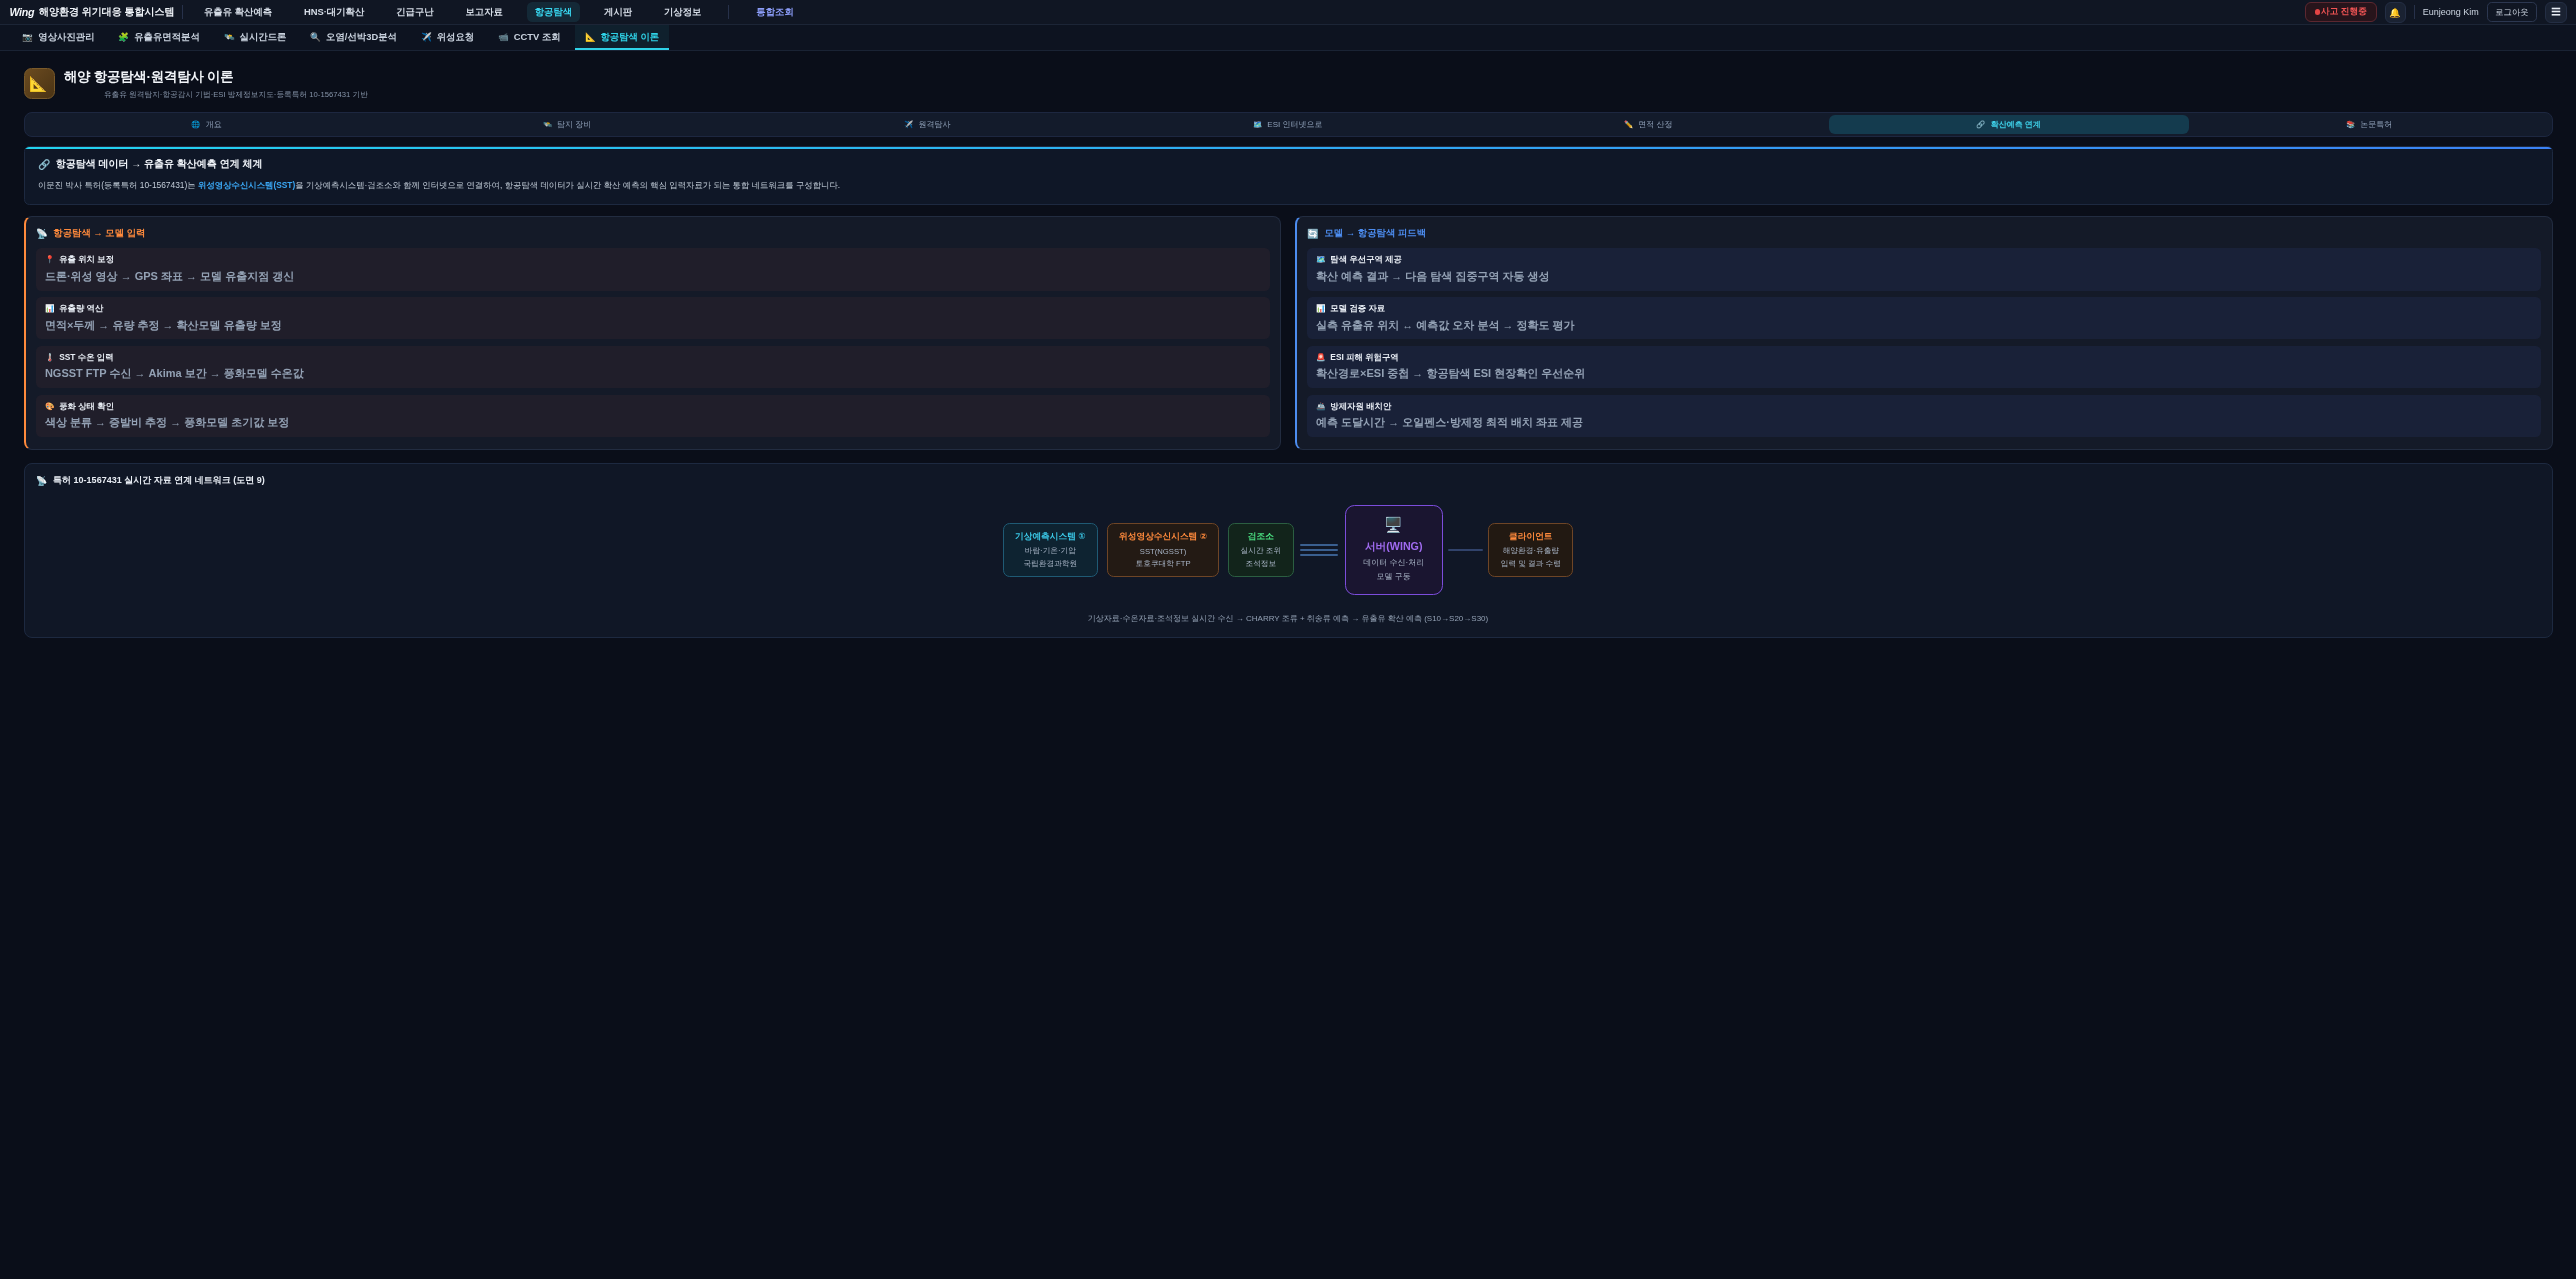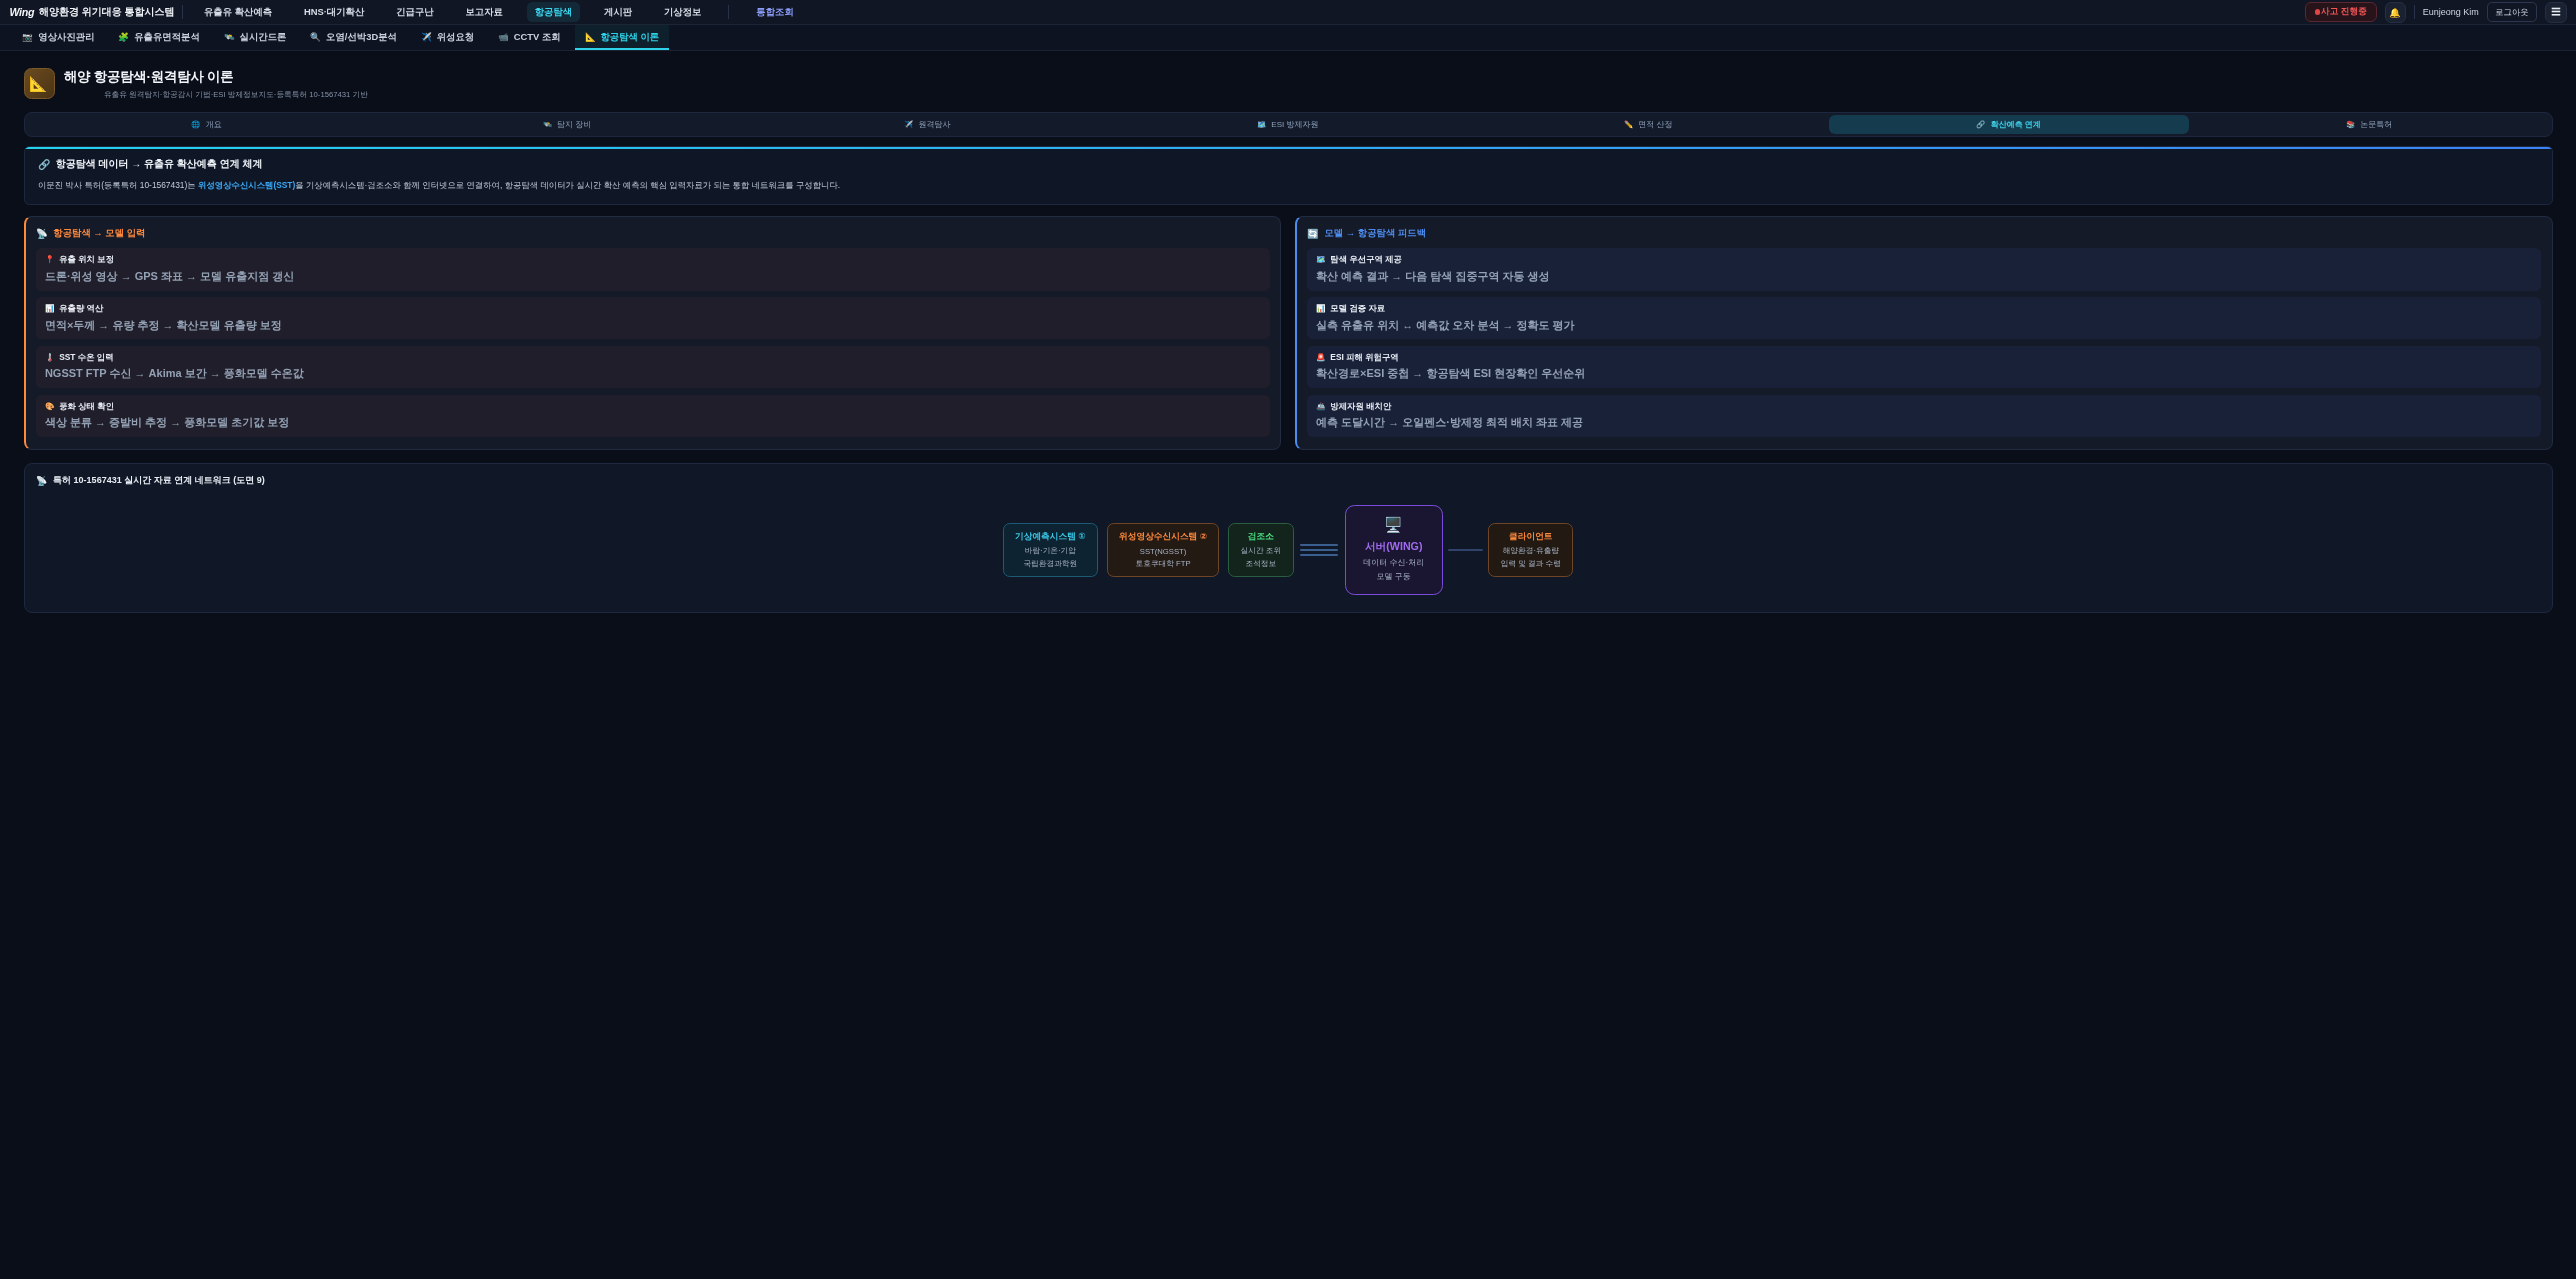--- a/index.html
+++ b/index.html
@@ -221,21 +221,21 @@
     <div class="pill">
       <span class="picon">🛰️</span>
       <span>탐지 장비</span>
     </div>
     <div class="pill">
       <span class="picon">✈️</span>
       <span>원격탐사</span>
     </div>
     <div class="pill">
       <span class="picon">🗺️</span>
-      <span>ESI 방제자원</span>
+      <span>ESI 인터넷으로</span>
     </div>
     <div class="pill">
       <span class="picon">✏️</span>
       <span>면적 산정</span>
     </div>
     <div class="pill active">
       <span class="picon">🔗</span>
       <span>확산예측 연계</span>
     </div>
     <div class="pill">
@@ -366,16 +366,17 @@
 
       <div class="conn-single"></div>
 
       <div class="node client">
         <div class="ntitle">클라이언트</div>
         <div class="nline">해양환경·유출량</div>
         <div class="nline">입력 및 결과 수령</div>
       </div>
     </div>
 
+    <p class="diagram-caption">기상자료·수온자료·조석정보 실시간 수신 → CHARRY 조류 + 취송류 예측 → 유출유 확산 예측 (S10→S20→S30)</p>
   </section>
 
 </main>
 
 
 </body></html>

